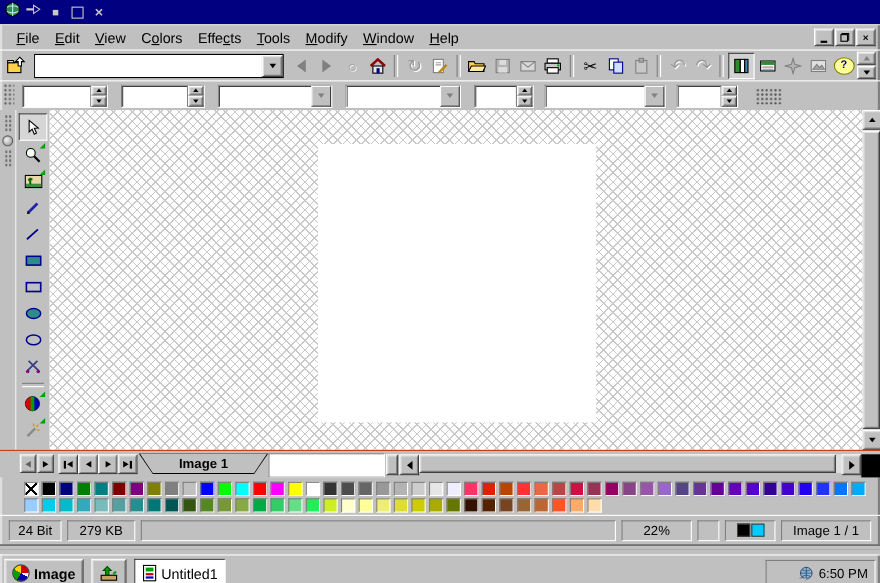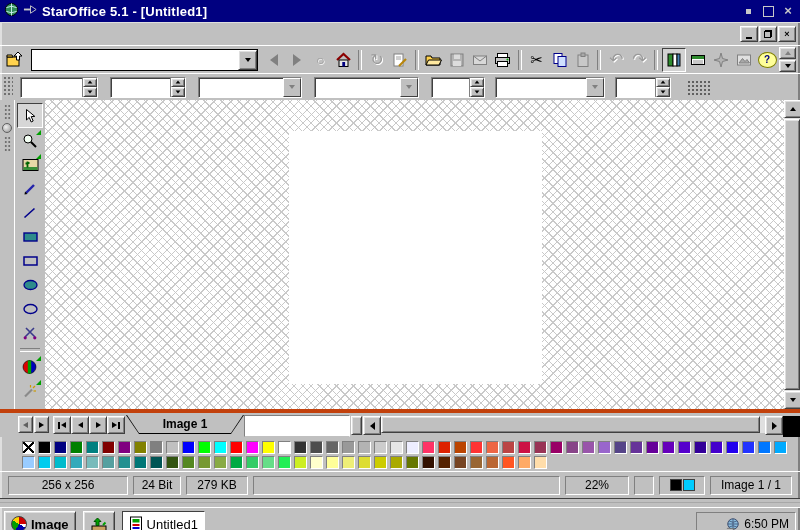--- a/index.html
+++ b/index.html
@@ -71,21 +71,21 @@
   .subtri{position:absolute;right:1px;top:1px;width:0;height:0;border-left:5px solid transparent;border-top:5px solid #00a000;transform:rotate(90deg);}
   .tool-sep{width:20px;height:2px;border-top:1px solid #808080;border-bottom:1px solid #fff;margin:3px 0;}
   .canvas{flex:1;position:relative;background-color:#fff;
           background-image:repeating-linear-gradient(45deg,#c9c9c9 0 1px,transparent 1px 6px),
                            repeating-linear-gradient(135deg,#c9c9c9 0 1px,transparent 1px 6px);}
   .image{position:absolute;left:244px;top:31px;width:253px;height:253px;background:#fff;}
   .vscroll{width:16px;display:flex;flex-direction:column;background:#dfdfdf;}
   .sc-btn{width:16px;height:16px;display:flex;align-items:center;justify-content:center;flex:none;}
   .v-thumb{flex:1;margin:1px 0;}
   
-  .tabrow{height:24px;display:flex;align-items:flex-start;background:#c0c0c0;border-top:4px solid #c2410c;position:relative;}
+  .tabrow{height:24px;display:flex;align-items:flex-start;background:#c0c0c0;border-top:1px solid #c2410c;position:relative;}
   .mini-pair{margin:3px 2px 0 18px;display:flex;gap:1px;}
   .mini-btn{width:13px;height:15px;display:flex;align-items:center;justify-content:center;}
   .tab-nav{display:flex;margin:3px 1px 0 2px;}
   .nav-btn{width:16px;height:16px;display:flex;align-items:center;justify-content:center;gap:1px;}
   .nav-bar{width:2px;height:7px;background:#000;}
   .ntl{width:0;height:0;border-top:3.5px solid transparent;border-bottom:3.5px solid transparent;border-right:5px solid #000;}
   .ntr{width:0;height:0;border-top:3.5px solid transparent;border-bottom:3.5px solid transparent;border-left:5px solid #000;}
   .tab{position:relative;width:118px;height:19px;margin-top:2px;background:#000;
        clip-path:polygon(0 0,100% 0,calc(100% - 13px) 100%,13px 100%);}
   .tab .face{position:absolute;left:1px;right:1px;top:0;bottom:1px;background:#c0c0c0;
@@ -134,33 +134,43 @@
           <circle cx="8" cy="8" r="6.5" fill="#2e8b57" stroke="#000"></circle>
           <path d="M2.5 6 q5.5 -3 11 0 M2.5 10 q5.5 3 11 0 M8 1.5 v13" stroke="#cceeee" fill="none" stroke-width="1"></path>
         </svg>
     </span>
     <span>
       <svg width="15" height="15" viewBox="0 0 16 16">
           <line x1="1" y1="8" x2="8" y2="8" stroke="#c8c8c8" stroke-width="2"></line>
           <path d="M8 4 l6 4 -6 4z" fill="none" stroke="#c8c8c8"></path>
         </svg>
     </span>
-    <span class="title">StarOffice 5.1 -  [Untitled1]</span>
     <span class="tb-btn">
         <span class="tb-min"></span>
       </span>
     <span class="tb-btn">
         <span class="tb-max"></span>
       </span>
     <span class="tb-btn">
         <span class="tb-x">×</span>
       </span>
   </div>
 
   <div class="menubar">
+    <span style="display:flex">
+        <span class="menu-item"><u>F</u>ile</span>
+        <span class="menu-item"><u>E</u>dit</span>
+        <span class="menu-item"><u>V</u>iew</span>
+        <span class="menu-item">C<u>o</u>lors</span>
+        <span class="menu-item">Effe<u>c</u>ts</span>
+        <span class="menu-item"><u>T</u>ools</span>
+        <span class="menu-item"><u>M</u>odify</span>
+        <span class="menu-item"><u>W</u>indow</span>
+        <span class="menu-item"><u>H</u>elp</span>
+      </span>
     <span class="mdi">
       <span class="mdi-btn raised">
           <span class="mdi-minbar"></span>
         </span>
       <span class="mdi-btn raised">
           <span class="mdi-restore"></span>
         </span>
       <span class="mdi-btn raised">
           <span>×</span>
         </span>
@@ -590,21 +600,20 @@
         <div class="swatch" style="background: rgb(119, 68, 34);"></div>
         <div class="swatch" style="background: rgb(153, 102, 51);"></div>
         <div class="swatch" style="background: rgb(187, 102, 51);"></div>
         <div class="swatch" style="background: rgb(255, 85, 34);"></div>
         <div class="swatch" style="background: rgb(255, 170, 102);"></div>
         <div class="swatch" style="background: rgb(255, 221, 170);"></div>
       </div>
   </div>
 
   <div class="statusbar">
-    <span class="scell w120">256 x 256</span>
     <span class="scell w48">24 Bit</span>
     <span class="scell w62">279 KB</span>
     <span class="scell wflex"></span>
     <span class="scell w64">22%</span>
     <span class="scell w18"></span>
     <span class="scell w46 fgbg">
       <span class="cs" style="background: rgb(0, 0, 0);"></span>
       <span class="cs" style="background: rgb(0, 204, 255);"></span>
     </span>
     <span class="scell w80">Image 1 / 1</span>

